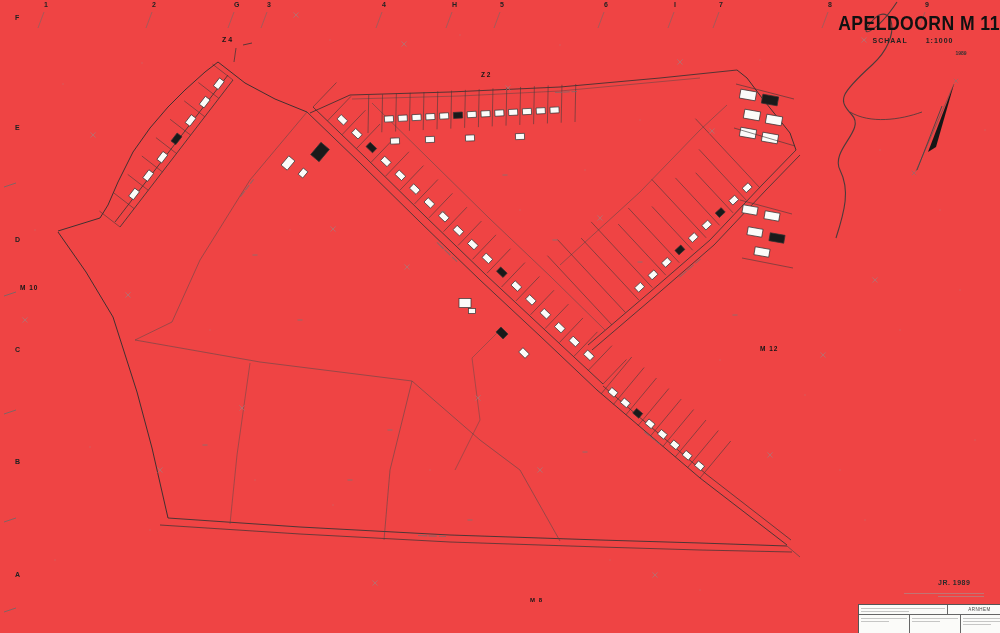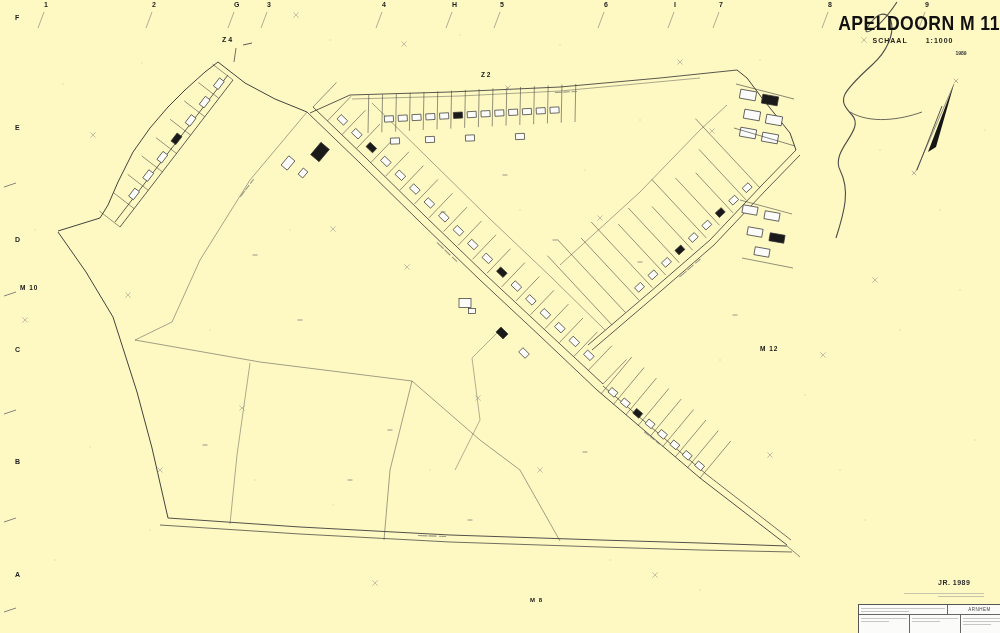--- a/index.html
+++ b/index.html
@@ -1,16 +1,16 @@
 <!DOCTYPE html>
 <html><head>
 <meta charset="utf-8">
 <style>
   html,body{margin:0;padding:0;}
-  .page{position:relative;width:1000px;height:633px;background:#fef9c3;overflow:hidden;
+  .page{position:relative;width:1000px;height:633px;background:#ef4444;overflow:hidden;
         font-family:"Liberation Sans",sans-serif;color:#1c1c1c;}
   svg.map{position:absolute;left:0;top:0;}
   .lbl{position:absolute;font-weight:bold;color:#161616;white-space:nowrap;}
   .grid-lbl{position:absolute;font-size:7px;font-weight:bold;color:#222;}
   .title-block{position:absolute;left:828px;top:12px;width:170px;text-align:center;}
   .title-main{font-size:20px;font-weight:bold;letter-spacing:0.5px;transform:scaleX(0.88);
               transform-origin:center;white-space:nowrap;color:#111;}
   .title-scale{display:flex;justify-content:center;gap:18px;font-size:7px;letter-spacing:1px;
                margin-top:2px;color:#222;font-weight:bold;}
   .title-year{font-size:5px;font-weight:bold;margin-top:6px;margin-left:96px;color:#333;}

